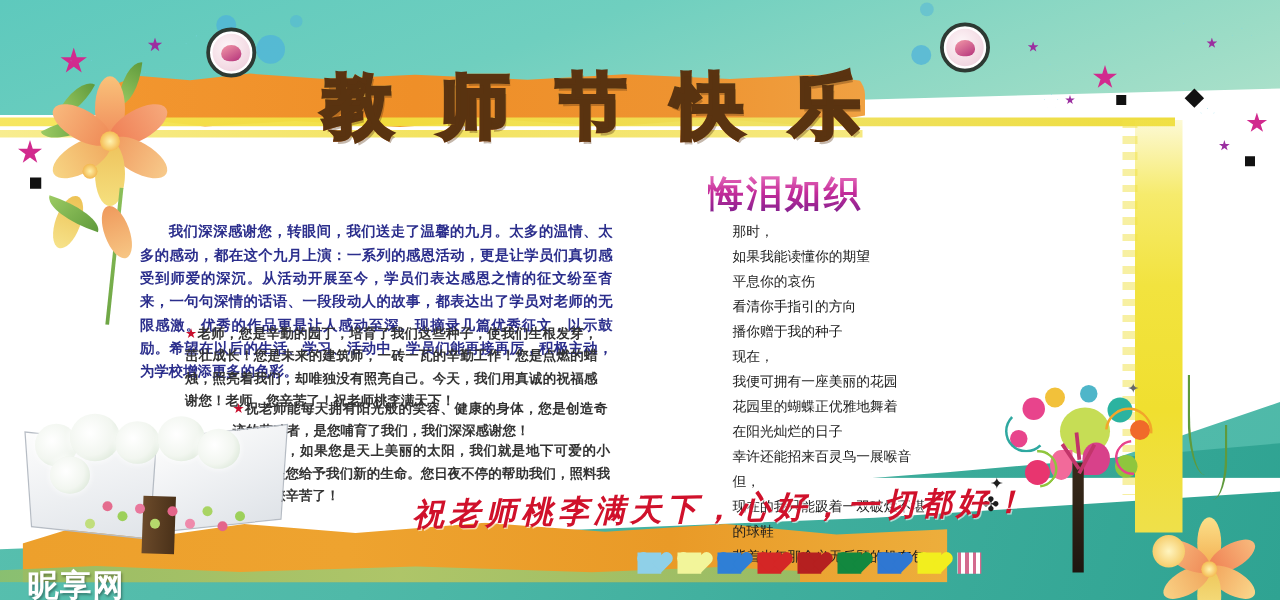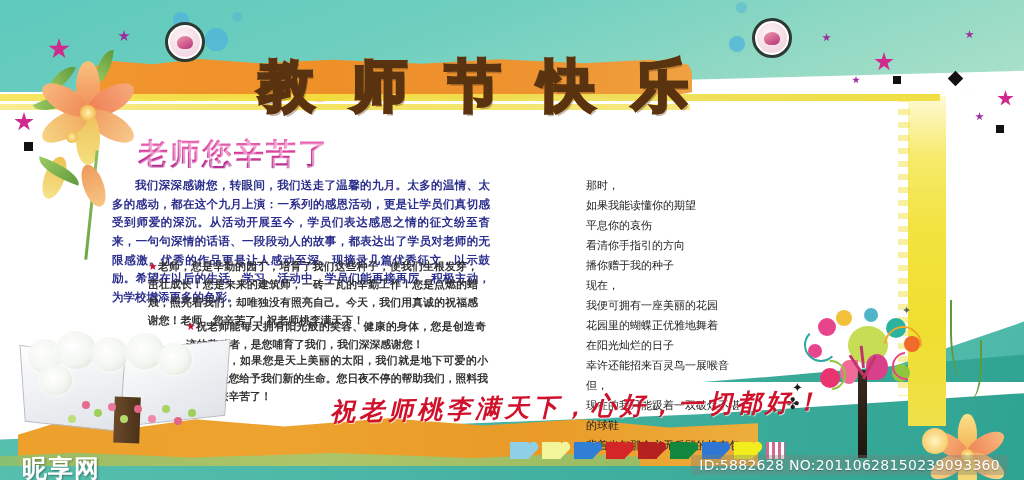--- a/index.html
+++ b/index.html
@@ -345,35 +345,35 @@
   </div>
 
   <div class="title-wrap">
     <span class="title-ch">教</span>
     <span class="title-ch">师</span>
     <span class="title-ch">节</span>
     <span class="title-ch">快</span>
     <span class="title-ch">乐</span>
   </div>
 
-  <div class="h-left">老师您辛苦了</div>
   <div class="article">
     <p>我们深深感谢您，转眼间，我们送走了温馨的九月。太多的温情、太多的感动，都在这个九月上演：一系列的感恩活动，更是让学员们真切感受到师爱的深沉。从活动开展至今，学员们表达感恩之情的征文纷至杳来，一句句深情的话语、一段段动人的故事，都表达出了学员对老师的无限感激。优秀的作品更是让人感动至深。现摘录几篇优秀征文，以示鼓励。希望在以后的生活、学习、活动中，学员们能再接再厉，积极主动，为学校增添更多的色彩。</p>
   </div>
 
   <div class="blurb" id="blurb1">
     <span class="star">★</span><span>老师，您是辛勤的园丁，培育了我们这些种子，使我们生根发芽，茁壮成长！您是未来的建筑师，一砖一瓦的辛勤工作！您是点燃的蜡烛，照亮着我们，却唯独没有照亮自己。今天，我们用真诚的祝福感谢您！老师，您辛苦了！祝老师桃李满天下！</span>
   </div>
   <div class="blurb" id="blurb2">
     <span class="star">★</span><span>祝老师能每天拥有阳光般的笑容、健康的身体，您是创造奇迹的劳动者，是您哺育了我们，我们深深感谢您！</span>
   </div>
   <div class="blurb" id="blurb3">
     <span class="star">★</span><span>老师，如果您是天上美丽的太阳，我们就是地下可爱的小草，是您给予我们新的生命。您日夜不停的帮助我们，照料我们，您辛苦了！</span>
   </div>
 
+  <div class="h-right">悔泪如织</div>
   <div class="poem" id="poem-a">那时，
 如果我能读懂你的期望
 平息你的哀伤
 看清你手指引的方向
 播你赠于我的种子
 现在，
 我便可拥有一座美丽的花园
 花园里的蝴蝶正优雅地舞着
 在阳光灿烂的日子
 幸许还能招来百灵鸟一展喉音
@@ -451,15 +451,14 @@
     <div class="heart" style="background:#b52020;"></div>
     <div class="heart" style="background:#12883f;"></div>
     <div class="heart" style="background:#2f77d2;"></div>
     <div class="heart" style="background:#f2ee1e;"></div>
     <div class="heart-striped"></div>
   </div>
 
   <div class="wm-left">
     <span class="wm-logo">昵享网</span>
   </div>
-  <div class="wm-right">ID:5882628 NO:20110628150239093360</div>
 
 </div>
 
 </body></html>

